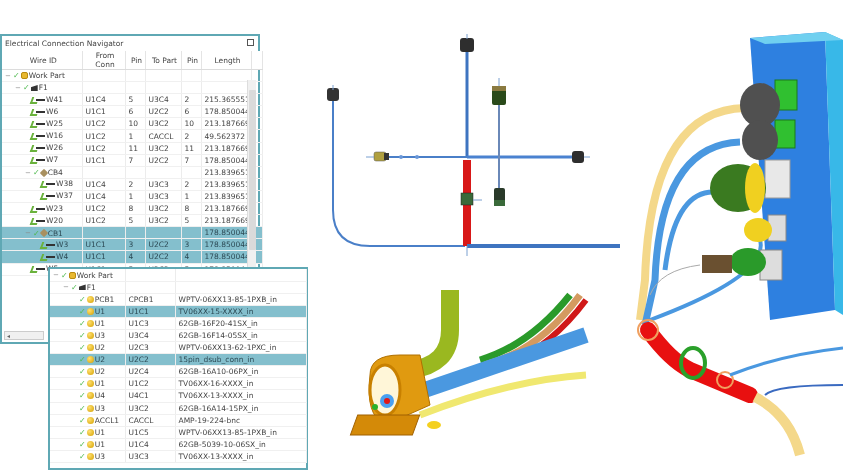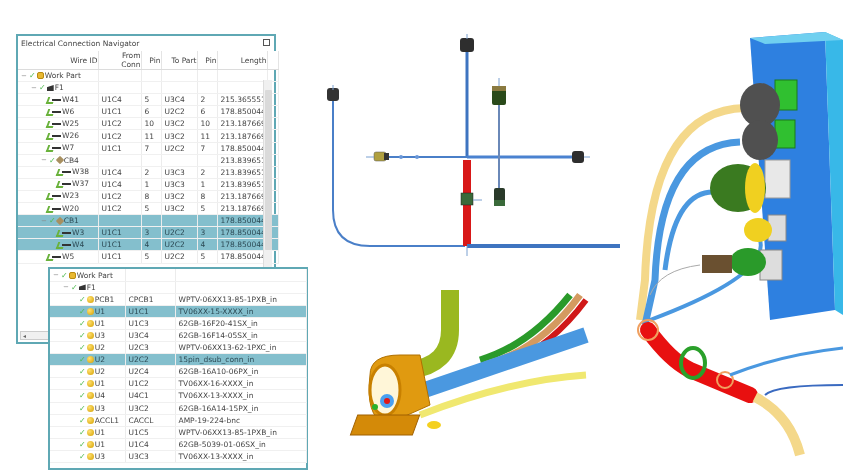--- a/index.html
+++ b/index.html
@@ -1,23 +1,23 @@
 <!DOCTYPE html>
 <html><head>
   <meta charset="utf-8">
   <style>
     * { box-sizing: border-box; margin: 0; padding: 0; }
     body { width: 843px; height: 474px; background: #ffffff; position: relative; overflow: hidden; font-family: "DejaVu Sans", sans-serif; }
     .panel { position: absolute; background: #fff; border: 2px solid #5fa8b4; font-size: 7.5px; color: #444; }
-    #nav1 { left: 16px; top: 34px; width: 260px; height: 310px; }
+    #nav1 { left: 0; top: 34px; width: 260px; height: 310px; }
     #nav2 { left: 48px; top: 267px; width: 260px; height: 203px; }
     .ptitle { height: 15px; line-height: 15px; padding-left: 3px; color: #444; position: relative; font-size: 7.5px; }
     .maxbtn { position: absolute; right: 4px; top: 3px; width: 7px; height: 7px; border: 1px solid #555; }
     table { border-collapse: collapse; width: 100%; table-layout: fixed; }
-    th { font-weight: normal; text-align: right; height: 14px; border-right: 1px solid #e4e4e4; border-bottom: 1px solid #dcdcdc; padding-left: 3px; color: #444; background: #fff; }
+    th { font-weight: normal; text-align: center; height: 14px; border-right: 1px solid #e4e4e4; border-bottom: 1px solid #dcdcdc; padding-left: 3px; color: #444; background: #fff; }
     td { height: 12.1px; padding-left: 3px; white-space: nowrap; overflow: hidden; border-right: 1px solid #ececec; border-bottom: 1px solid #f0f0f0; color: #444; }
     tr.sel td { background: #84bfcd; color: #2c4a55; }
     .tree { display: inline-flex; align-items: center; gap: 1px; }
     .minus { color: #888; font-size: 7px; width: 7px; display: inline-block; }
     .chk { color: #4cb84c; font-weight: bold; font-size: 8px; }
     .wire-ic { display: inline-block; width: 14px; height: 7px; position: relative; }
     .wire-ic::before { content: ""; position: absolute; left: 0; top: 1px; width: 5px; height: 5px; border-left: 2px solid #6ab23c; border-bottom: 2px solid #6ab23c; transform: skew(-20deg); }
     .wire-ic::after { content: ""; position: absolute; left: 5px; top: 3px; width: 9px; height: 2px; background: #333; }
     .part-ic { display: inline-block; width: 7px; height: 7px; background: #e8b830; border-radius: 2px; border: 1px solid #b88a10; }
     .comp-ic { display: inline-block; width: 7px; height: 6px; background: #333; clip-path: polygon(0 40%, 100% 0, 100% 100%, 0 100%); }
@@ -118,20 +118,32 @@
           <td>U1C2</td>
           <td>10</td>
           <td>U3C2</td>
           <td>10</td>
           <td>213.187669</td>
           <td></td>
         </tr>
         <tr>
           <td><span class="tree" style="padding-left:26px">
               <span class="wire-ic"></span>
+              <span>W16</span>
+            </span></td>
+          <td>U1C2</td>
+          <td>1</td>
+          <td>CACCL</td>
+          <td>2</td>
+          <td>49.562372</td>
+          <td></td>
+        </tr>
+        <tr>
+          <td><span class="tree" style="padding-left:26px">
+              <span class="wire-ic"></span>
               <span>W26</span>
             </span></td>
           <td>U1C2</td>
           <td>11</td>
           <td>U3C2</td>
           <td>11</td>
           <td>213.187669</td>
           <td></td>
         </tr>
         <tr>
@@ -402,21 +414,21 @@
           <td>U1C5</td>
           <td>WPTV-06XX13-85-1PXB_in</td>
         </tr>
         <tr>
           <td><span class="tree" style="padding-left:26px">
               <span class="chk">✓</span>
               <span class="cyl-ic"></span>
               <span>U1</span>
             </span></td>
           <td>U1C4</td>
-          <td>62GB-5039-01-06SX_in</td>
+          <td>62GB-5039-10-06SX_in</td>
         </tr>
         <tr>
           <td><span class="tree" style="padding-left:26px">
               <span class="chk">✓</span>
               <span class="cyl-ic"></span>
               <span>U3</span>
             </span></td>
           <td>U3C3</td>
           <td>TV06XX-13-XXXX_in</td>
         </tr>

